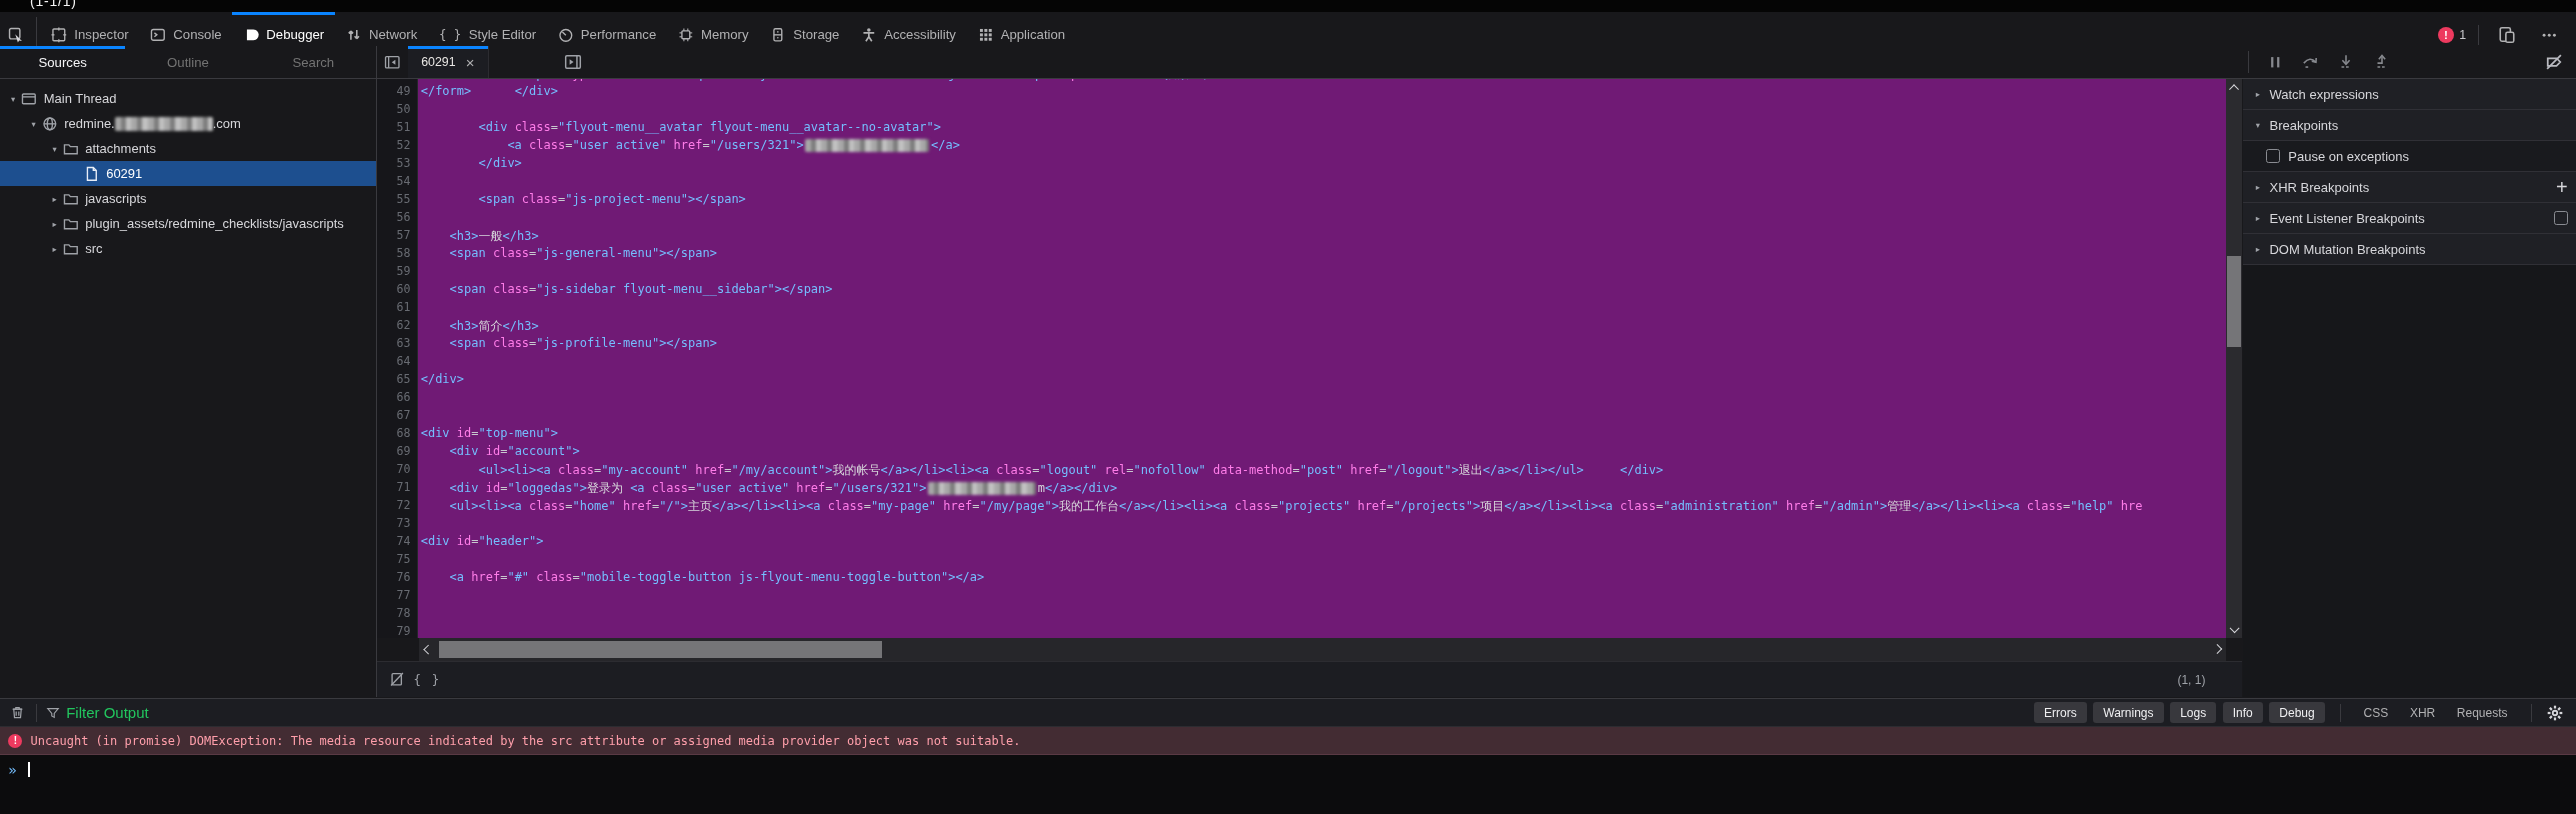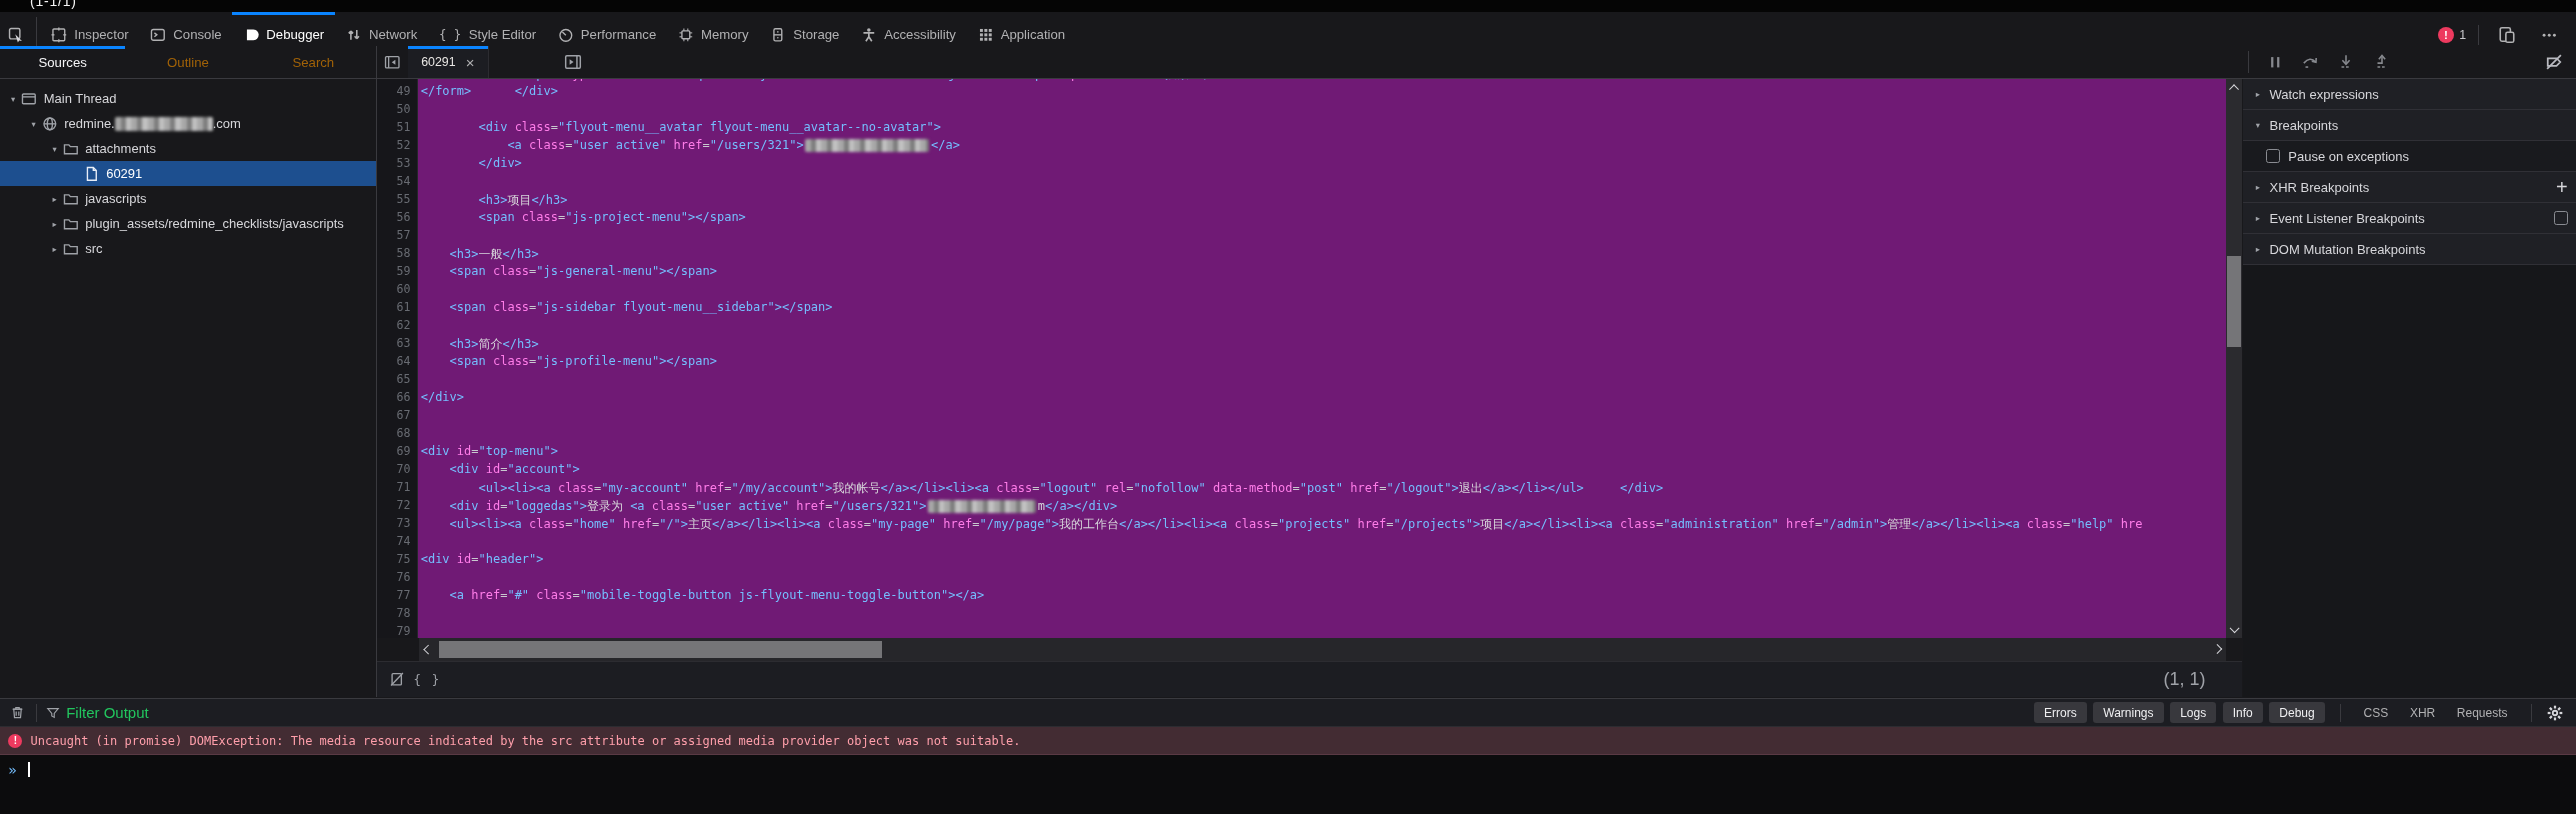--- a/index.html
+++ b/index.html
@@ -20,21 +20,21 @@
   .tab1.active { color:#fff; }
   .tab1.active::before { content:""; position:absolute; left:0; top:0; right:0; height:2.5px; background:#0a84ff; }
   #toolbar-right { margin-left:auto; display:flex; align-items:center; gap:8.3px; padding-right:10px; }
   .err-badge { display:flex; align-items:center; gap:5px; font-size:12.4px; color:#c8c8cc; }
   .err-badge .dot { width:16.5px; height:16.5px; border-radius:50%; background:#ed3a5f; color:#fff; font-weight:bold; font-size:11.6px; display:flex; align-items:center; justify-content:center; }
   svg.ic { display:block; }
 
   
   #subbar { position:absolute; left:0; top:46px; width:100%; height:33px; background:#18181b; border-bottom:0.8px solid #3a3a3f; }
   #side-tabs { position:absolute; left:0; top:0; width:377px; height:100%; display:flex; border-right:0.8px solid #3a3a3f; }
-  .side-tab { flex:1; display:flex; align-items:center; justify-content:center; font-size:13.2px; color:#a16207; position:relative; }
+  .side-tab { flex:1; display:flex; align-items:center; justify-content:center; font-size:13.2px; color:#737373; position:relative; }
   .side-tab.active { color:#f5f5f7; }
   .side-tab.active::before { content:""; position:absolute; left:0; top:0; right:0; height:2.5px; background:#0a84ff; }
   #editor-tabbar { position:absolute; left:377px; top:0; width:1865px; height:100%; display:flex; align-items:stretch; }
   #collapse-btn { width:31px; display:flex; align-items:center; justify-content:center; color:#9fa2a8; }
   .src-tab { display:flex; align-items:center; gap:10px; padding:0 13.2px; background:#1c1d22; color:#e8e6e3; font-size:12.4px; position:relative; border-right:0.8px solid #2c2c31; }
   .src-tab::before { content:""; position:absolute; left:0; top:0; right:0; height:2.5px; background:#0a84ff; }
   .src-close { color:#b1b1b3; font-size:15px; line-height:1; }
   #panes-btn { position:absolute; right:1994px; top:0; height:100%; display:flex; align-items:center; color:#9fa2a8; }
   #dbg-controls { position:absolute; left:2243px; top:0; width:333px; height:100%; display:flex; align-items:center; gap:18px; padding-left:5px; }
   #dbg-controls .csep { width:0.8px; height:21.5px; background:#3a3a3f; }
@@ -67,21 +67,21 @@
   #vscroll { position:absolute; right:0; top:0; width:15.7px; height:100%; background:#2b2b2f; }
   #vthumb { position:absolute; left:0.8px; right:0.8px; top:177px; height:91px; background:#757578; }
   .chev { display:inline-block; width:6.6px; height:6.6px; border-left:1.7px solid #d7d7db; border-bottom:1.7px solid #d7d7db; }
   .chev.up { transform:rotate(135deg); } .chev.down { transform:rotate(-45deg); }
   .chev.left { transform:rotate(45deg); } .chev.right { transform:rotate(225deg); }
   #vscroll .scroll-arrow { position:absolute; left:0; width:100%; height:16.5px; }
   #editor-hscroll { position:absolute; left:419px; top:638px; width:1807px; height:23px; background:#26262a; display:flex; align-items:center; }
   #editor-hthumb { width:443px; height:16.5px; background:#757578; margin-left:1.7px; }
   #editor-footer { position:absolute; left:377px; top:661px; width:1865px; height:36px; background:#1c1d22; border-top:0.8px solid #2c2c31; display:flex; align-items:center; padding:0 11.6px; color:#9fa2a8; }
   #pretty-print { font:12.4px "DejaVu Sans Mono", monospace; margin-left:8.3px; letter-spacing:1.7px; }
-  #cursor-pos { margin-left:auto; margin-right:25px; font-size:18px; color:#9fa2a8; }
+  #cursor-pos { margin-left:auto; margin-right:25px; font-size:12px; color:#9fa2a8; }
 
   
   #rightpanel { position:absolute; left:2243px; top:79px; width:333px; height:618px; background:#16171a; }
   .acc-row { height:31px; display:flex; align-items:center; padding:0 8.3px; font-size:13px; color:#d7d7db; background:#1f2025; border-bottom:0.8px solid #303036; }
   .acc-row .twisty { margin-right:5px; }
   .acc-row.sub { background:#191a1e; padding-left:23px; }
   .checkbox { width:14px; height:14px; border:1.7px solid #8a8c92; border-radius:2.5px; margin-right:8.3px; flex:none; }
   .acc-action { margin-left:auto; color:#d7d7db; display:flex; align-items:center; }
   .plus { font-size:20px; font-weight:300; line-height:1; }
 
@@ -433,21 +433,20 @@
       </div>
     <div id="code-view">
         <div id="code-inner">
           <div class="cl"><span class="tk-t">             </span><span class="tk-g">&lt;input</span><span class="tk-t"> </span><span class="tk-a">type</span><span class="tk-e">=</span><span class="tk-s">"text"</span><span class="tk-t"> </span><span class="tk-a">name</span><span class="tk-e">=</span><span class="tk-s">"q"</span><span class="tk-t"> </span><span class="tk-a">id</span><span class="tk-e">=</span><span class="tk-s">"flyout-search"</span><span class="tk-t"> </span><span class="tk-a">class</span><span class="tk-e">=</span><span class="tk-s">"small js-search-input"</span><span class="tk-t"> </span><span class="tk-a">placeholder</span><span class="tk-e">=</span><span class="tk-s">"搜索"</span><span class="tk-t"> </span><span class="tk-g">/&gt;</span></div>
           <div class="cl"><span class="tk-g">&lt;/form&gt;</span><span class="tk-t">      </span><span class="tk-g">&lt;/div&gt;</span></div>
           <div class="cl"></div>
           <div class="cl"><span class="tk-t">        </span><span class="tk-g">&lt;div</span><span class="tk-t"> </span><span class="tk-a">class</span><span class="tk-e">=</span><span class="tk-s">"flyout-menu__avatar flyout-menu__avatar--no-avatar"</span><span class="tk-g">&gt;</span></div>
           <div class="cl"><span class="tk-t">            </span><span class="tk-g">&lt;a</span><span class="tk-t"> </span><span class="tk-a">class</span><span class="tk-e">=</span><span class="tk-s">"user active"</span><span class="tk-t"> </span><span class="tk-a">href</span><span class="tk-e">=</span><span class="tk-s">"/users/321"</span><span class="tk-g">&gt;</span><span class="redact" style="width: 124px; display: inline-block;"></span><span class="tk-g">&lt;/a&gt;</span></div>
           <div class="cl"><span class="tk-t">        </span><span class="tk-g">&lt;/div&gt;</span></div>
           <div class="cl"></div>
-          <div class="cl"><span class="tk-t">        </span><span class="tk-g">&lt;h3&gt;</span><span class="tk-t">项目</span><span class="tk-g">&lt;/h3&gt;</span></div>
           <div class="cl"><span class="tk-t">        </span><span class="tk-g">&lt;span</span><span class="tk-t"> </span><span class="tk-a">class</span><span class="tk-e">=</span><span class="tk-s">"js-project-menu"</span><span class="tk-g">&gt;&lt;/span&gt;</span></div>
           <div class="cl"></div>
           <div class="cl"><span class="tk-t">    </span><span class="tk-g">&lt;h3&gt;</span><span class="tk-t">一般</span><span class="tk-g">&lt;/h3&gt;</span></div>
           <div class="cl"><span class="tk-t">    </span><span class="tk-g">&lt;span</span><span class="tk-t"> </span><span class="tk-a">class</span><span class="tk-e">=</span><span class="tk-s">"js-general-menu"</span><span class="tk-g">&gt;&lt;/span&gt;</span></div>
           <div class="cl"></div>
           <div class="cl"><span class="tk-t">    </span><span class="tk-g">&lt;span</span><span class="tk-t"> </span><span class="tk-a">class</span><span class="tk-e">=</span><span class="tk-s">"js-sidebar flyout-menu__sidebar"</span><span class="tk-g">&gt;&lt;/span&gt;</span></div>
           <div class="cl"></div>
           <div class="cl"><span class="tk-t">    </span><span class="tk-g">&lt;h3&gt;</span><span class="tk-t">简介</span><span class="tk-g">&lt;/h3&gt;</span></div>
           <div class="cl"><span class="tk-t">    </span><span class="tk-g">&lt;span</span><span class="tk-t"> </span><span class="tk-a">class</span><span class="tk-e">=</span><span class="tk-s">"js-profile-menu"</span><span class="tk-g">&gt;&lt;/span&gt;</span></div>
           <div class="cl"></div>

